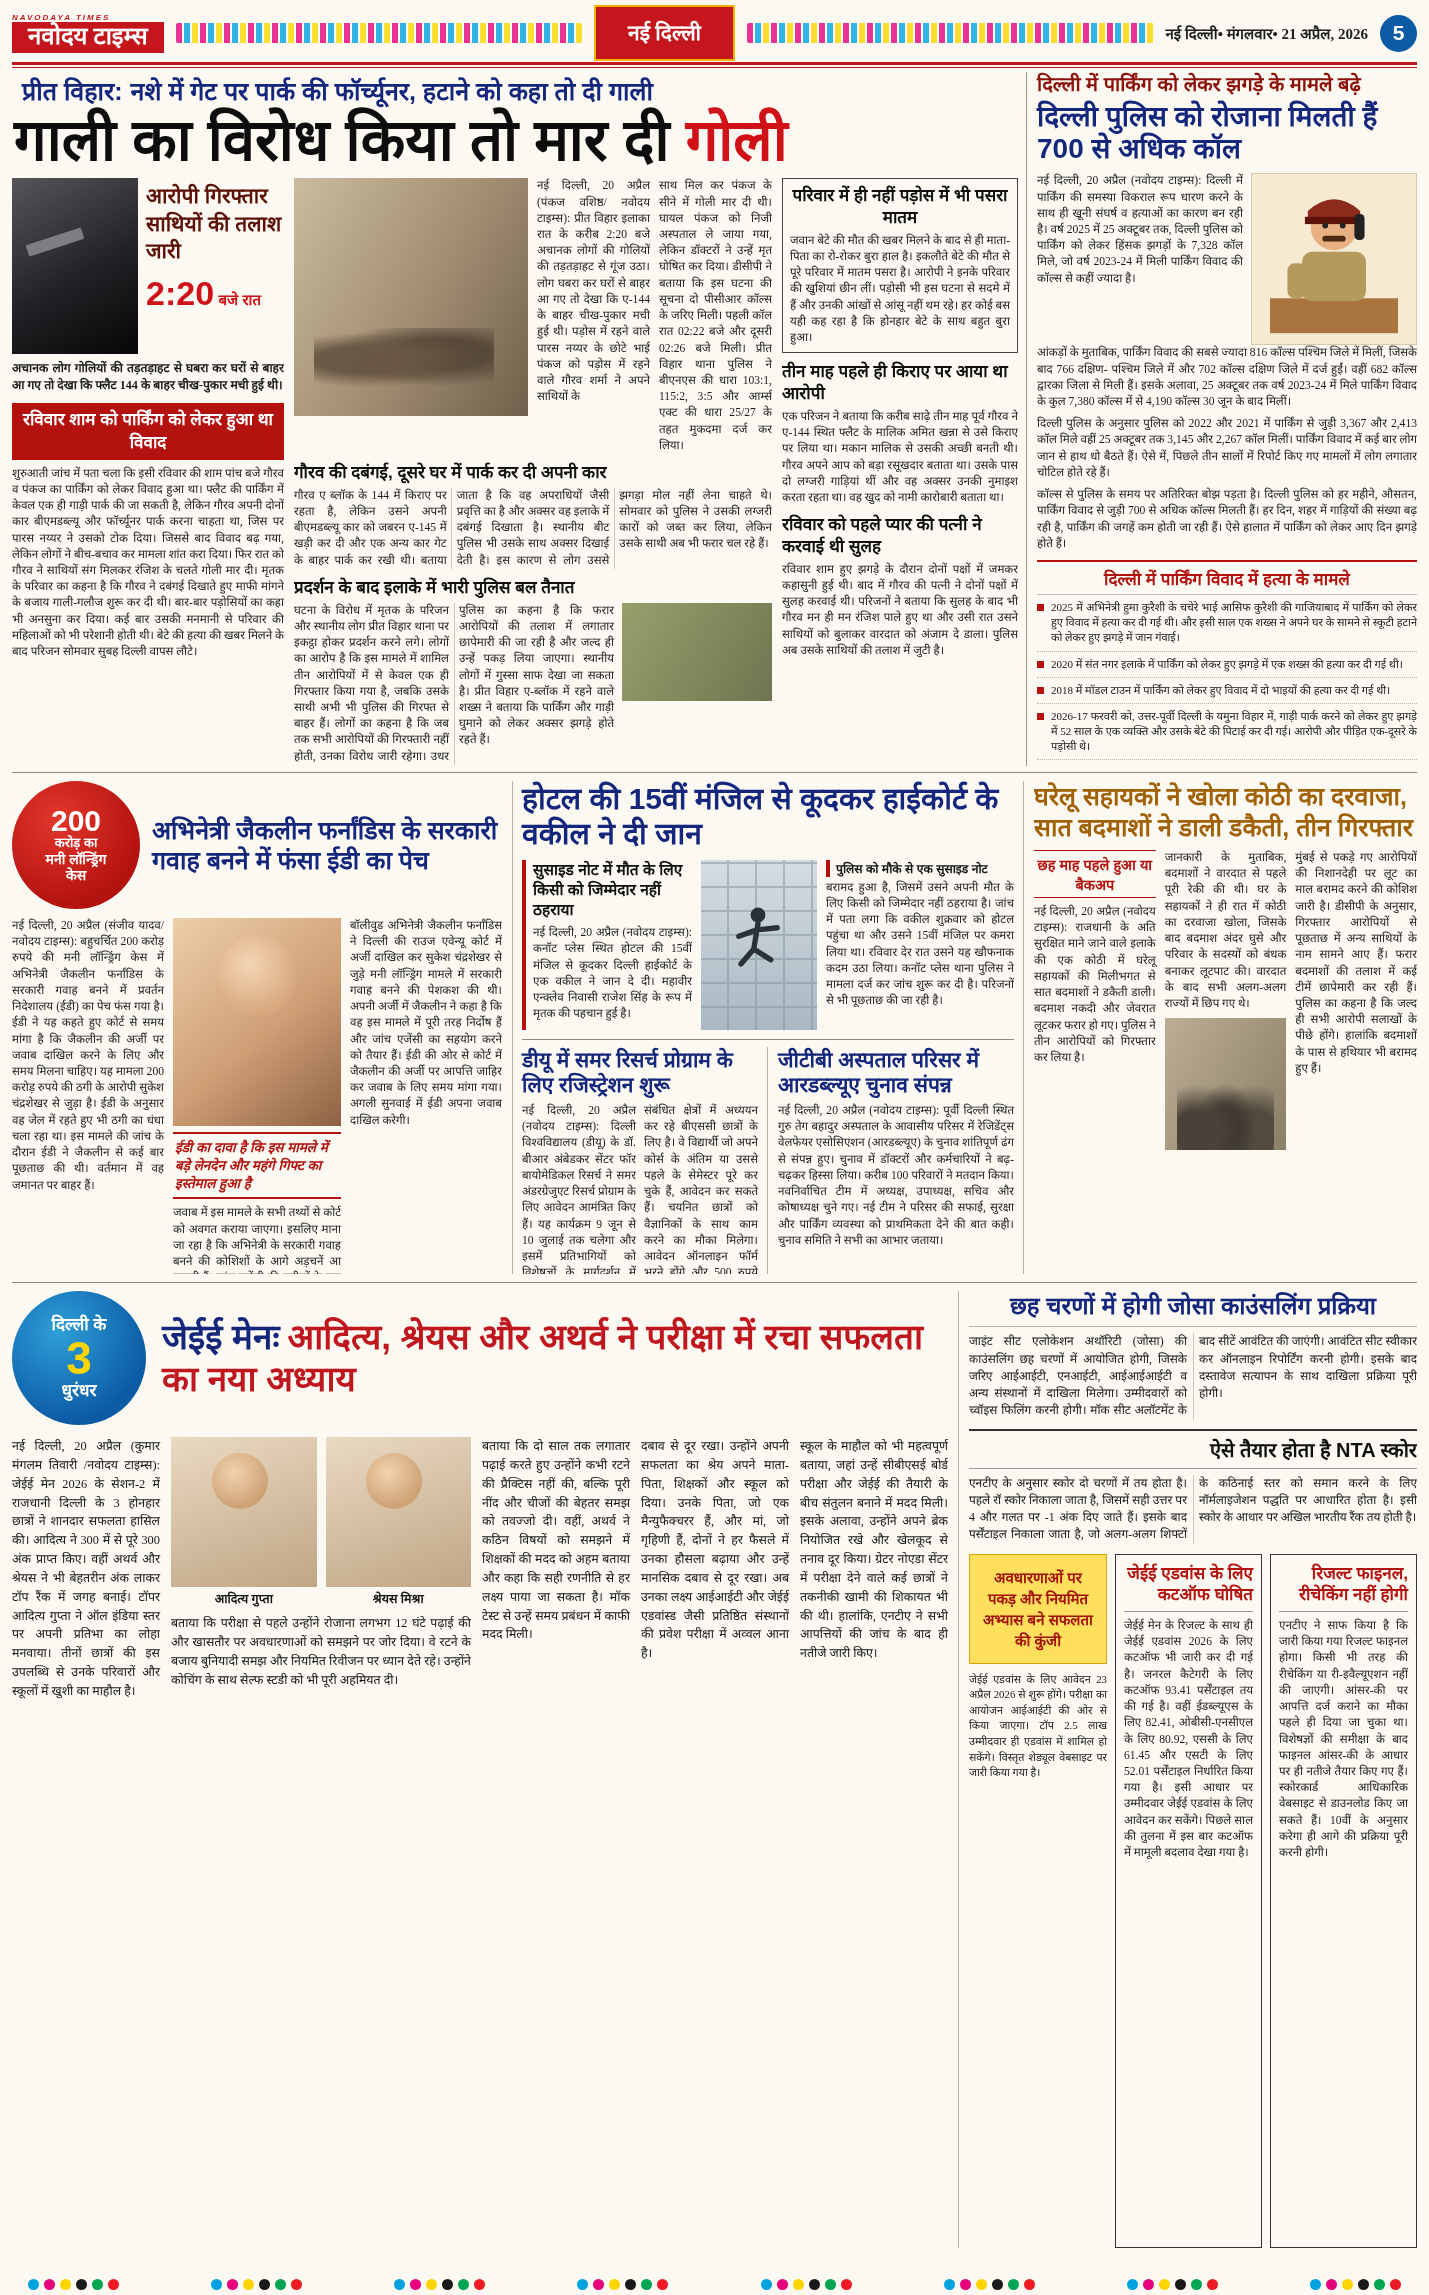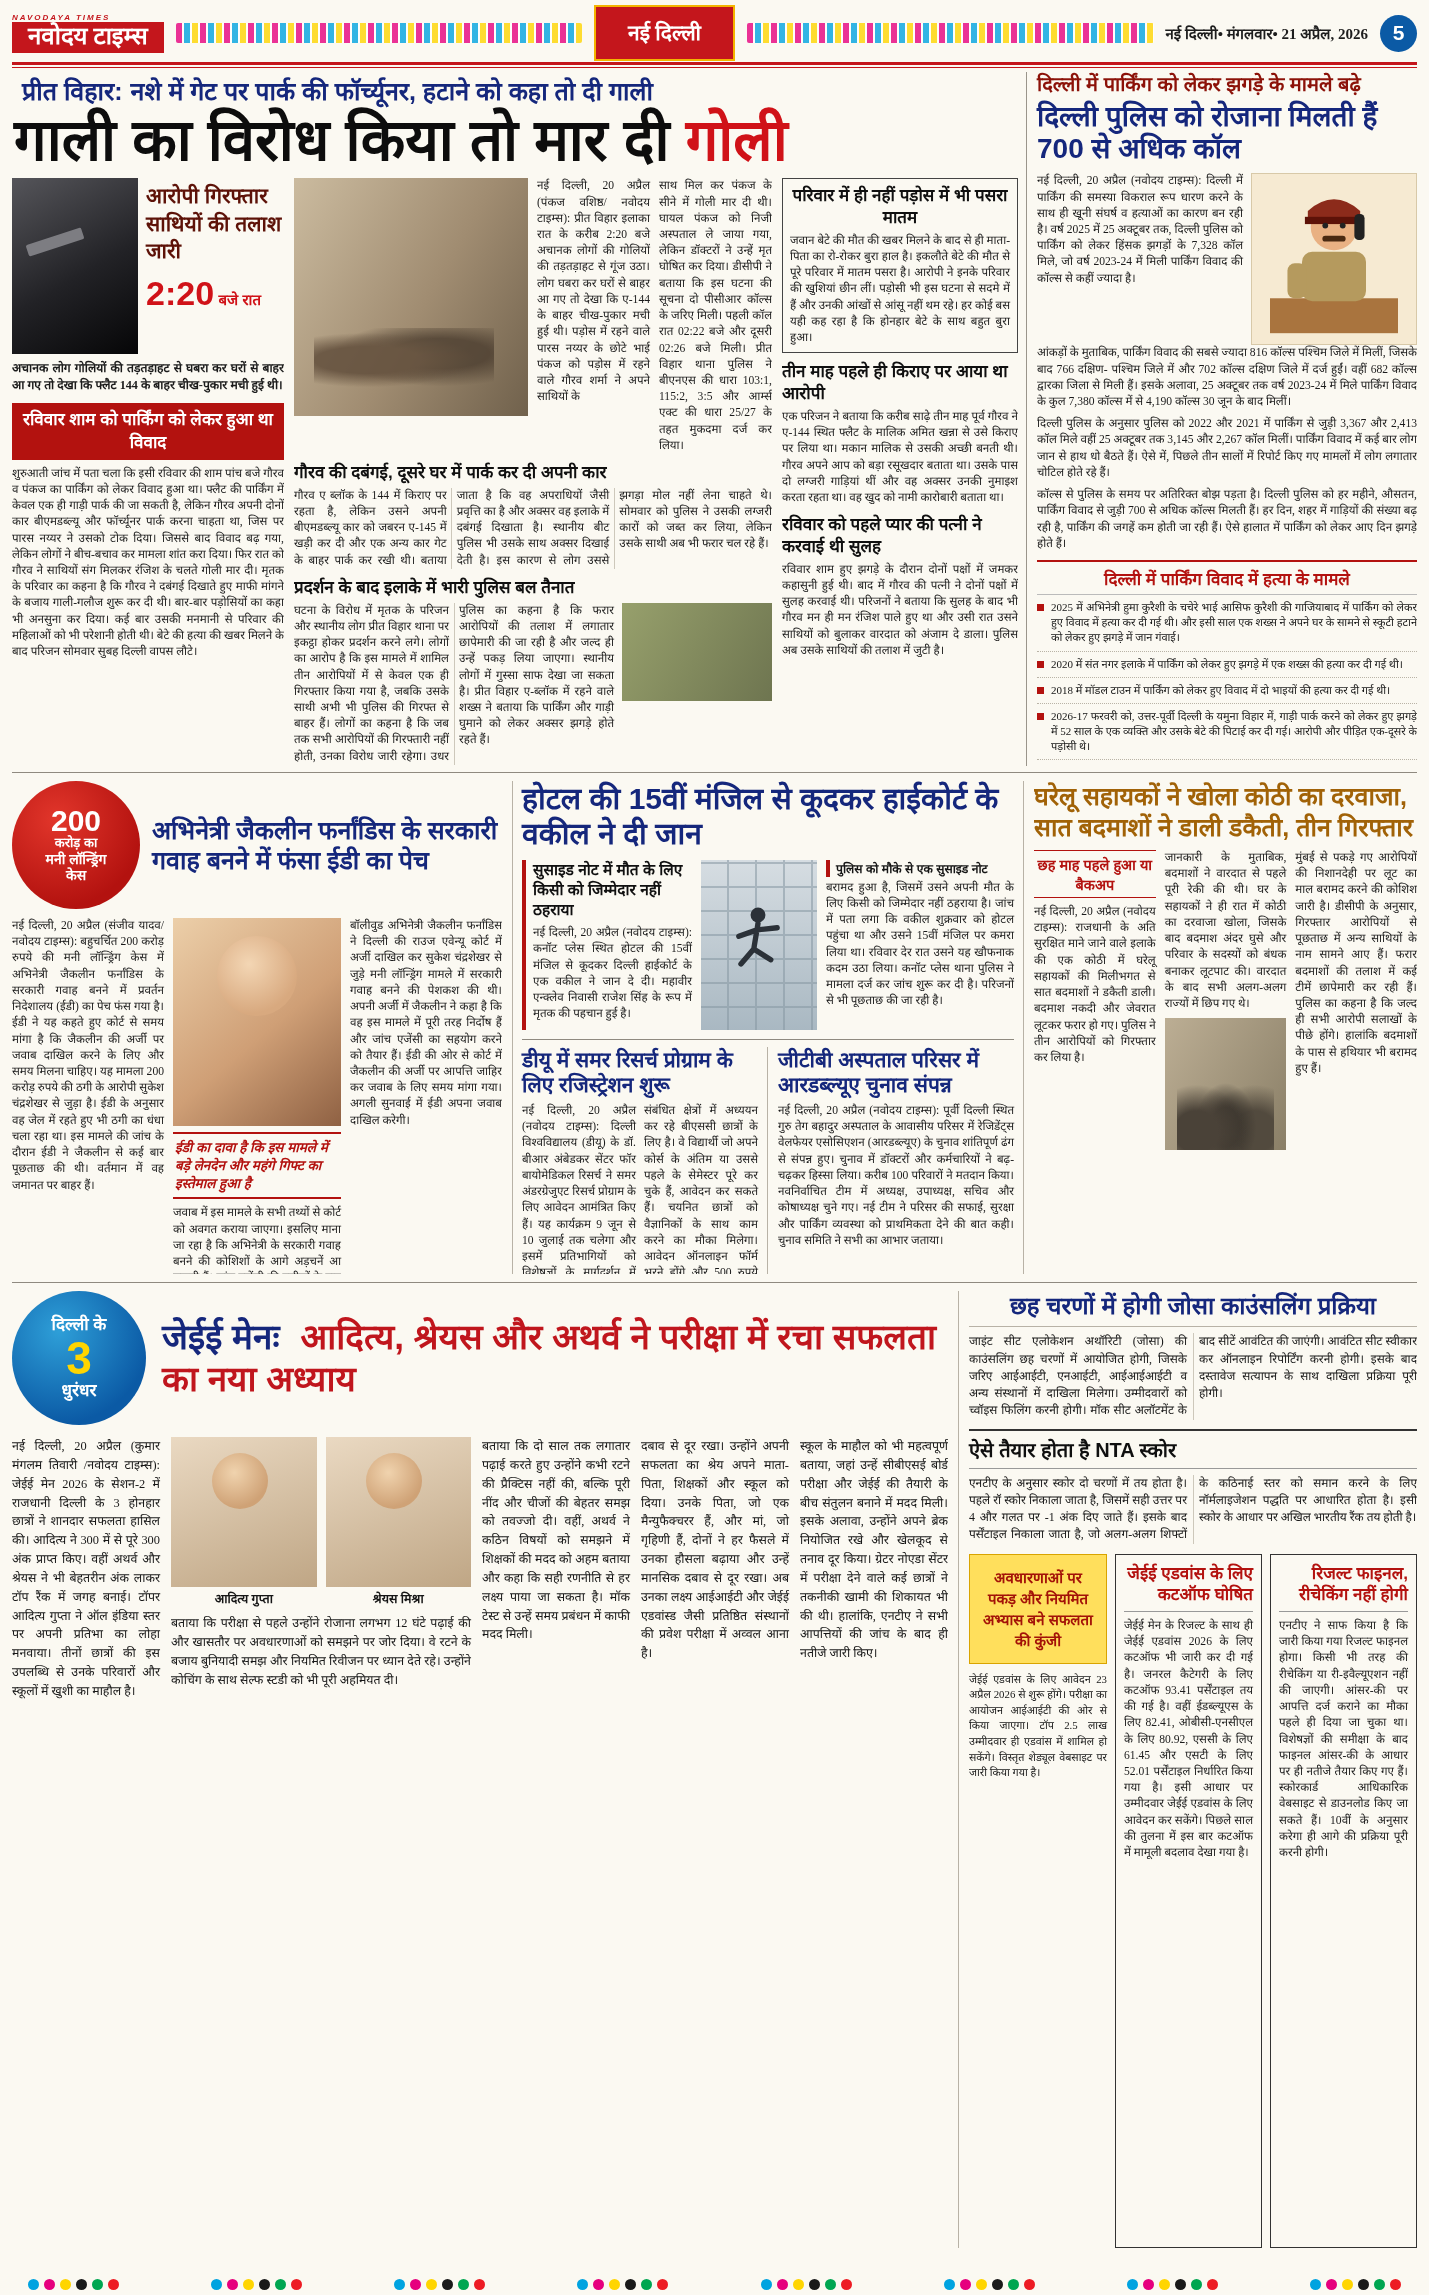--- a/index.html
+++ b/index.html
@@ -110,32 +110,32 @@
 .gang::after{content:"";position:absolute;left:12px;bottom:0;width:80%;height:70%;background:radial-gradient(ellipse at 20% 80%,#4a4238 0 20%,transparent 45%),radial-gradient(ellipse at 50% 75%,#3d372f 0 20%,transparent 45%),radial-gradient(ellipse at 80% 80%,#524a3e 0 20%,transparent 45%)}
 
 
 .bot-row{display:flex;gap:10px;border-top:1px solid #8f8a80;margin-top:8px;padding-top:8px;height:966px}
 .jee-block{width:936px;display:flex;flex-direction:column;overflow:hidden}
 .bot-right{flex:1;overflow:hidden;border-left:1px solid #b8b2a6;padding-left:10px;display:flex;flex-direction:column}
 .jee-head{display:flex;gap:16px;align-items:center}
 .badge-blue{width:134px;height:134px;border-radius:50%;background:radial-gradient(circle at 35% 30%,#2e9fd8,#0b5aa5 72%);color:#fff;font-family:"Liberation Sans",sans-serif;font-weight:bold;display:flex;flex-direction:column;align-items:center;justify-content:center;flex-shrink:0;text-align:center;font-size:17px;line-height:1.2}
 .badge-blue .num{font-size:46px;line-height:1;color:#ffd500}
 .jee-headline{font-family:"Liberation Sans",sans-serif;font-weight:bold;font-size:35px;line-height:1.2;color:#c0161d}
-.jee-headline .label{color:#15277c;margin-right:21px}
+.jee-headline .label{color:#15277c;margin-right:8px}
 .jee-body{display:flex;gap:11px;margin-top:12px;flex:1;overflow:hidden}
 .jee-col{flex:1;font-size:12.4px;line-height:1.52;text-align:justify}
 .jee-mid{width:300px;display:flex;flex-direction:column;gap:7px;flex-shrink:0}
 .figs{display:flex;gap:9px}
 figure.student{flex:1;margin:0}
 .student-ph{height:150px;background:linear-gradient(160deg,#ead9c2,#bfa685);position:relative}
 .student-ph::after{content:"";position:absolute;left:28%;top:16px;width:56px;height:56px;border-radius:50%;background:radial-gradient(circle at 40% 35%,#f0d3ae,#cfa276 70%)}
 figure.student figcaption{text-align:center;font-weight:bold;font-size:12.5px;padding-top:3px;font-family:"Liberation Sans",sans-serif}
 .josa-headline{font-family:"Liberation Sans",sans-serif;font-weight:bold;font-size:24px;line-height:1.22;color:#15277c;text-align:center;border-bottom:1px solid #b8b2a6;padding-bottom:6px;margin-bottom:6px}
 .two-cols{column-count:2;column-gap:12px;column-rule:1px solid #cdc8bb;font-size:11.9px;line-height:1.45;text-align:justify}
-.nta-title{font-family:"Liberation Sans",sans-serif;font-weight:bold;font-size:20px;color:#0f0f0f;text-align:left;border-top:2px solid #333;border-bottom:1px solid #999;padding:5px 0;margin:9px 0 6px}
+.nta-title{font-family:"Liberation Sans",sans-serif;font-weight:bold;font-size:20px;color:#0f0f0f;text-align:right;border-top:2px solid #333;border-bottom:1px solid #999;padding:5px 0;margin:9px 0 6px}
 .bot-boxes{display:flex;gap:8px;margin-top:10px;flex:1;overflow:hidden}
 .ybox{width:138px;display:flex;flex-direction:column;gap:8px;flex-shrink:0}
 .yellow{background:#ffdf5c;border:1px solid #d9a400;padding:12px 8px;font-family:"Liberation Sans",sans-serif;font-weight:bold;font-size:15px;line-height:1.4;color:#a31208;text-align:center}
 .obox{flex:1;border:1.5px solid #333;padding:8px;overflow:hidden}
 .obox-title{font-family:"Liberation Sans",sans-serif;font-weight:bold;font-size:17px;color:#b3120f;text-align:right;line-height:1.28;border-bottom:1px solid #999;padding-bottom:5px;margin-bottom:6px}
 .small-note{font-size:10.8px;line-height:1.45;text-align:justify}
 
 
 .marks{position:absolute;bottom:5px;left:0;right:0;display:flex;justify-content:space-between;padding:0 28px}
 .mark-group{display:flex;gap:5px}

